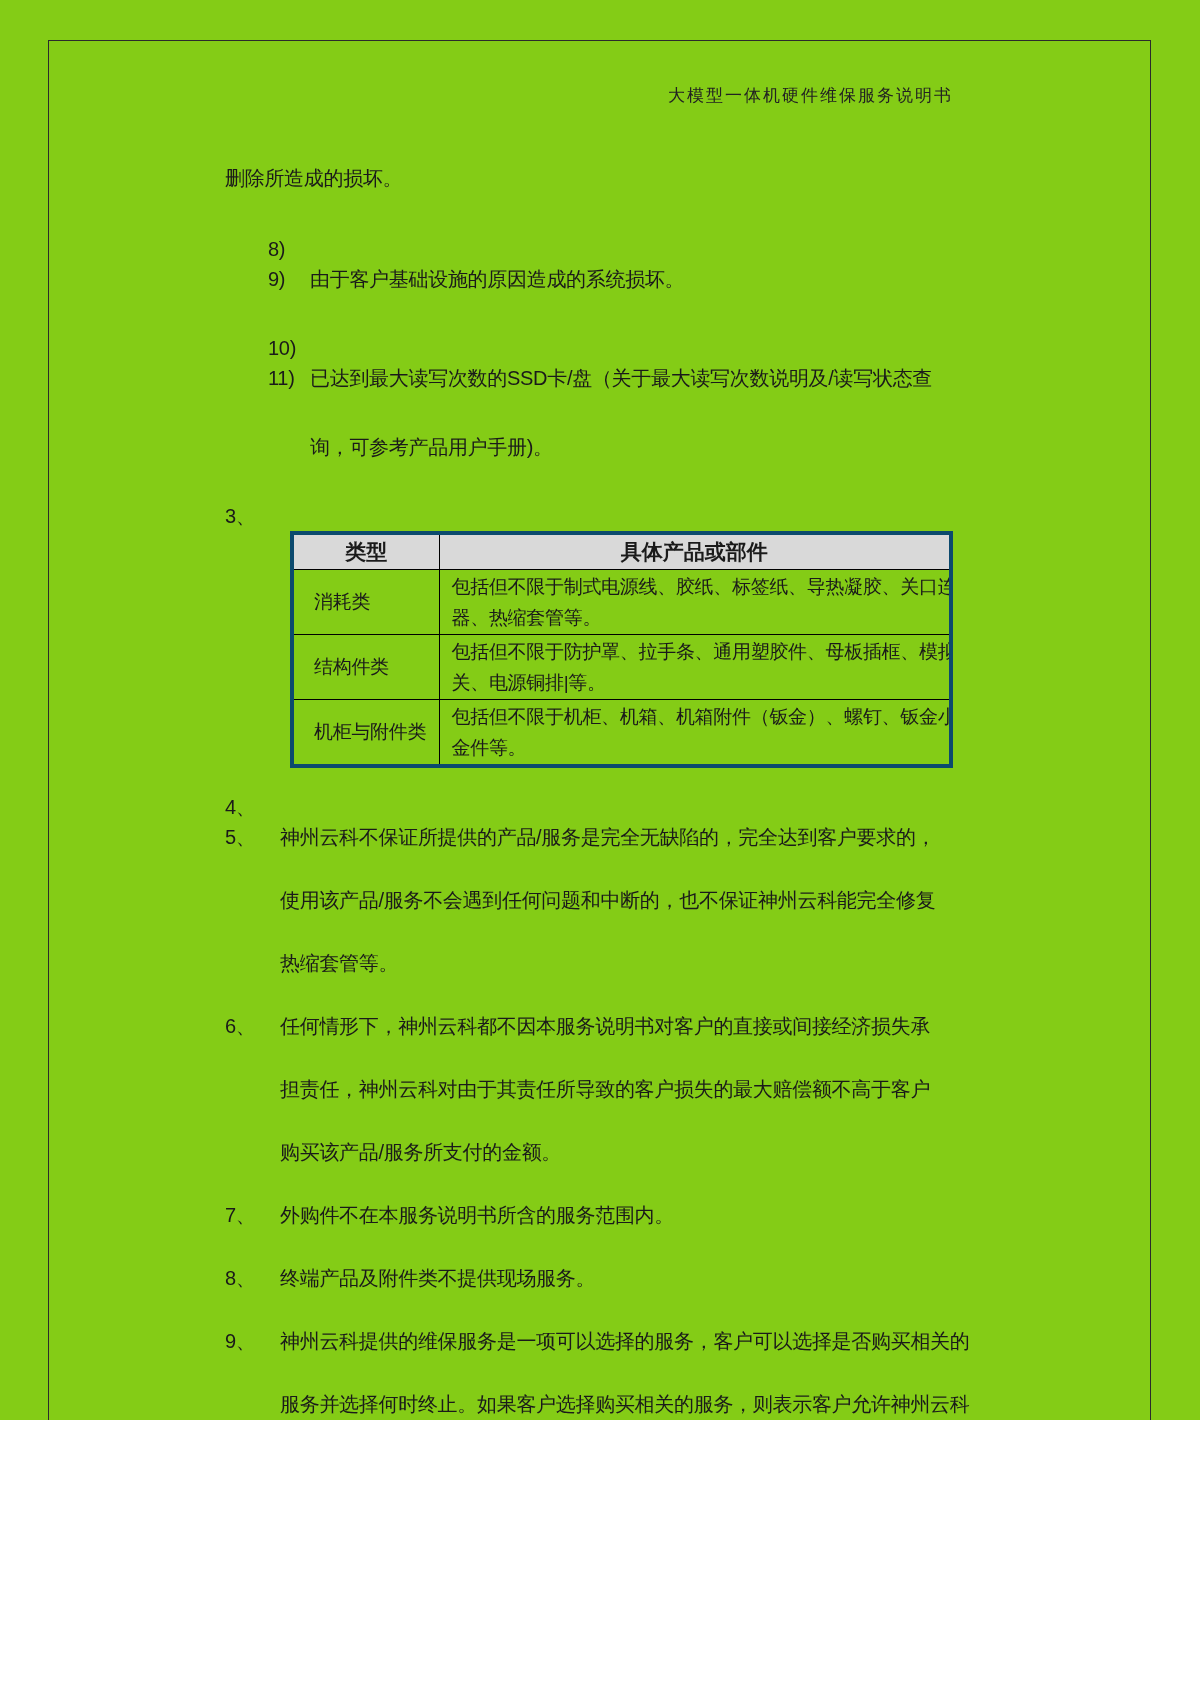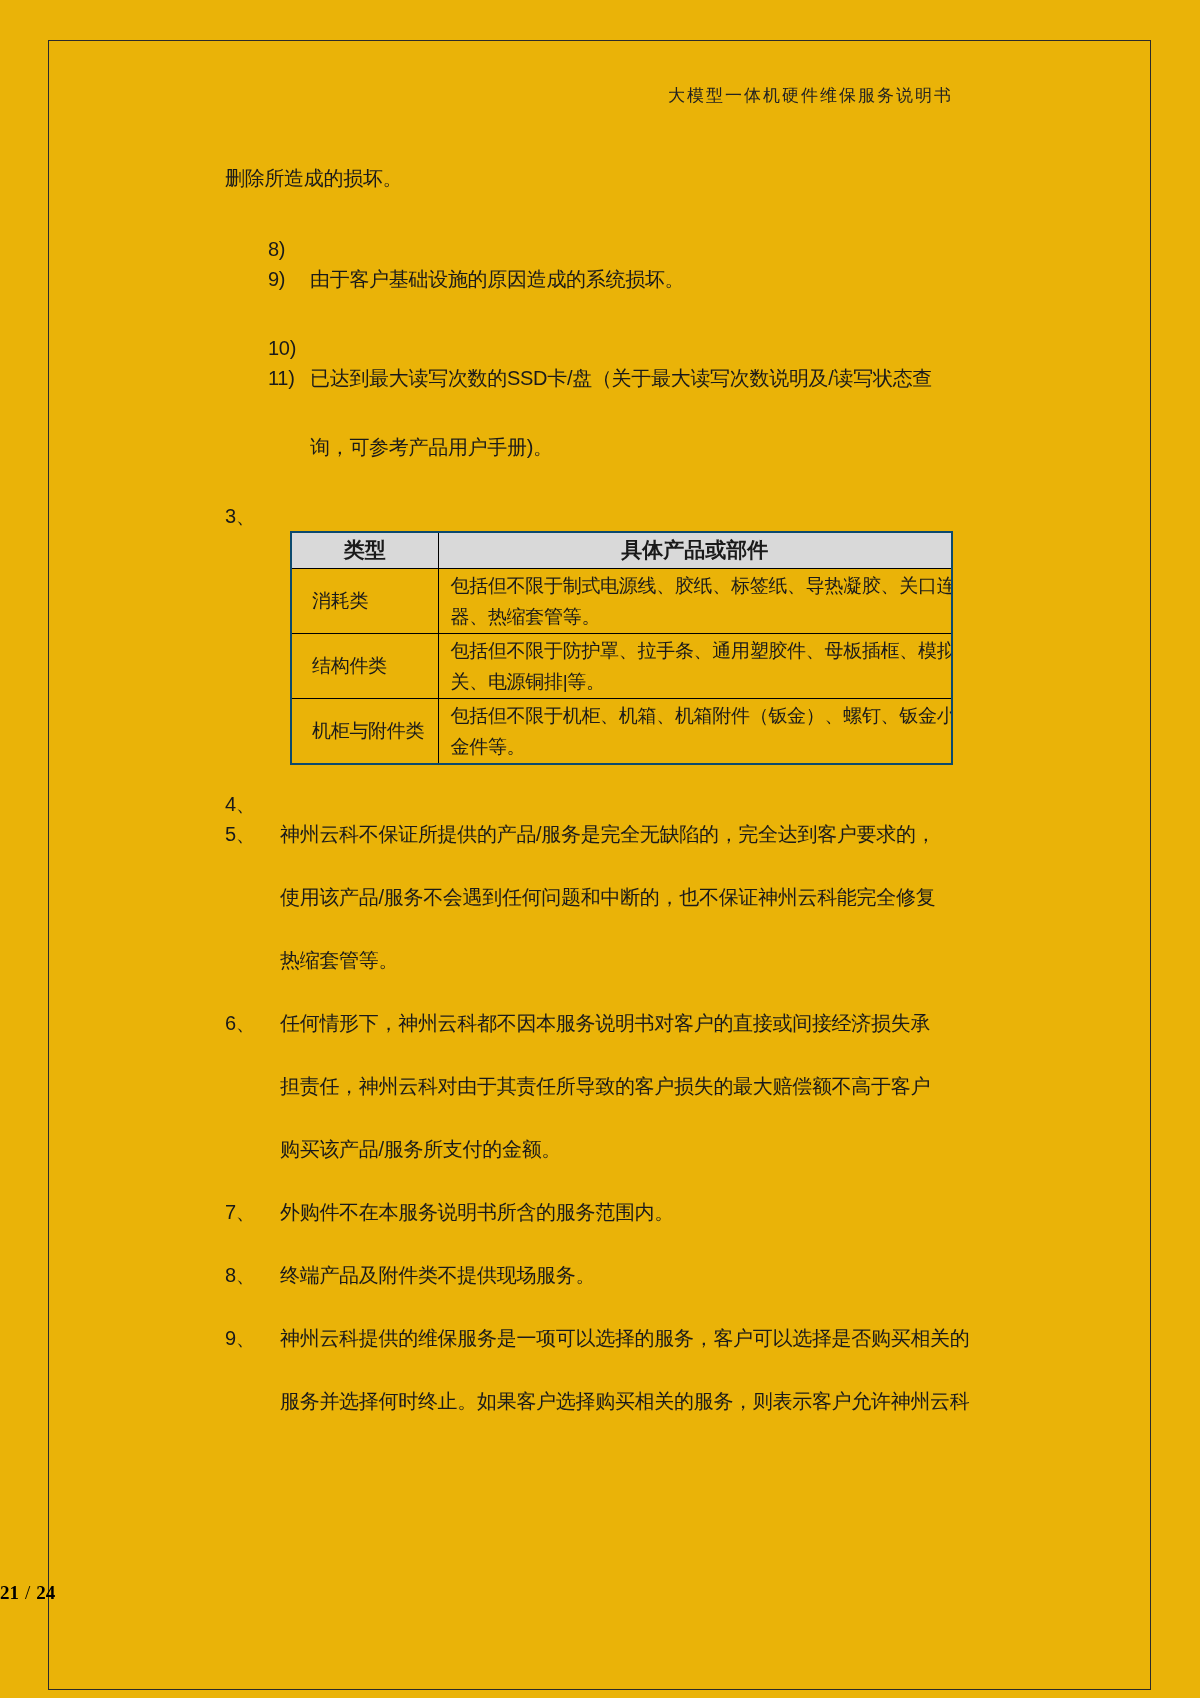--- a/index.html
+++ b/index.html
@@ -1,18 +1,18 @@
 <!DOCTYPE html>
 <html><head>
 <meta charset="utf-8">
 <style>
   html, body { margin: 0; padding: 0; background: #ffffff; }
   .page {
-    position: relative; width: 1200px; height: 1698px;
-    background: #eab308; overflow: hidden;
+    position: relative; width: 1200px; height: 1420px;
+    background: #84cc16; overflow: hidden;
     font-family: "Liberation Sans", sans-serif; color: #1a1a1a;
   }
   .frame {
     position: absolute; left: 48px; top: 40px;
     width: 1103px; height: 1650px;
     border: 1.5px solid #2b2b2b; box-sizing: border-box;
   }
   .header {
     position: absolute; top: 84px; right: 247px;
     font-family: "Liberation Serif", serif;
@@ -27,21 +27,21 @@
   .sub-item { display: flex; }
   .sub-item .num { flex: none; width: 42px; margin-left: 43px; line-height: 30px; }
   .sub-item .line { height: 69px; }
   .item { display: flex; }
   .item .num { flex: none; width: 55px; line-height: 30px; }
   .item .line { height: 63px; }
   .item3 .line { height: 44px; }
   table {
     border-collapse: collapse; table-layout: fixed;
     margin-left: 65px; width: 663px;
-    border: 2px solid #0c4a6e;
+    border: 4px solid #0c4a6e;
   }
   th, td { border: 1px solid #000; box-sizing: border-box; }
   th {
     background: #d9d9d9; height: 36px;
     font-size: 21px; font-weight: bold; text-align: center;
     letter-spacing: 0;
   }
   th.col-type { width: 147px; }
   td { height: 64px; vertical-align: middle; font-size: 19px; letter-spacing: -0.3px; }
   td.col-type { padding-left: 20px; }

